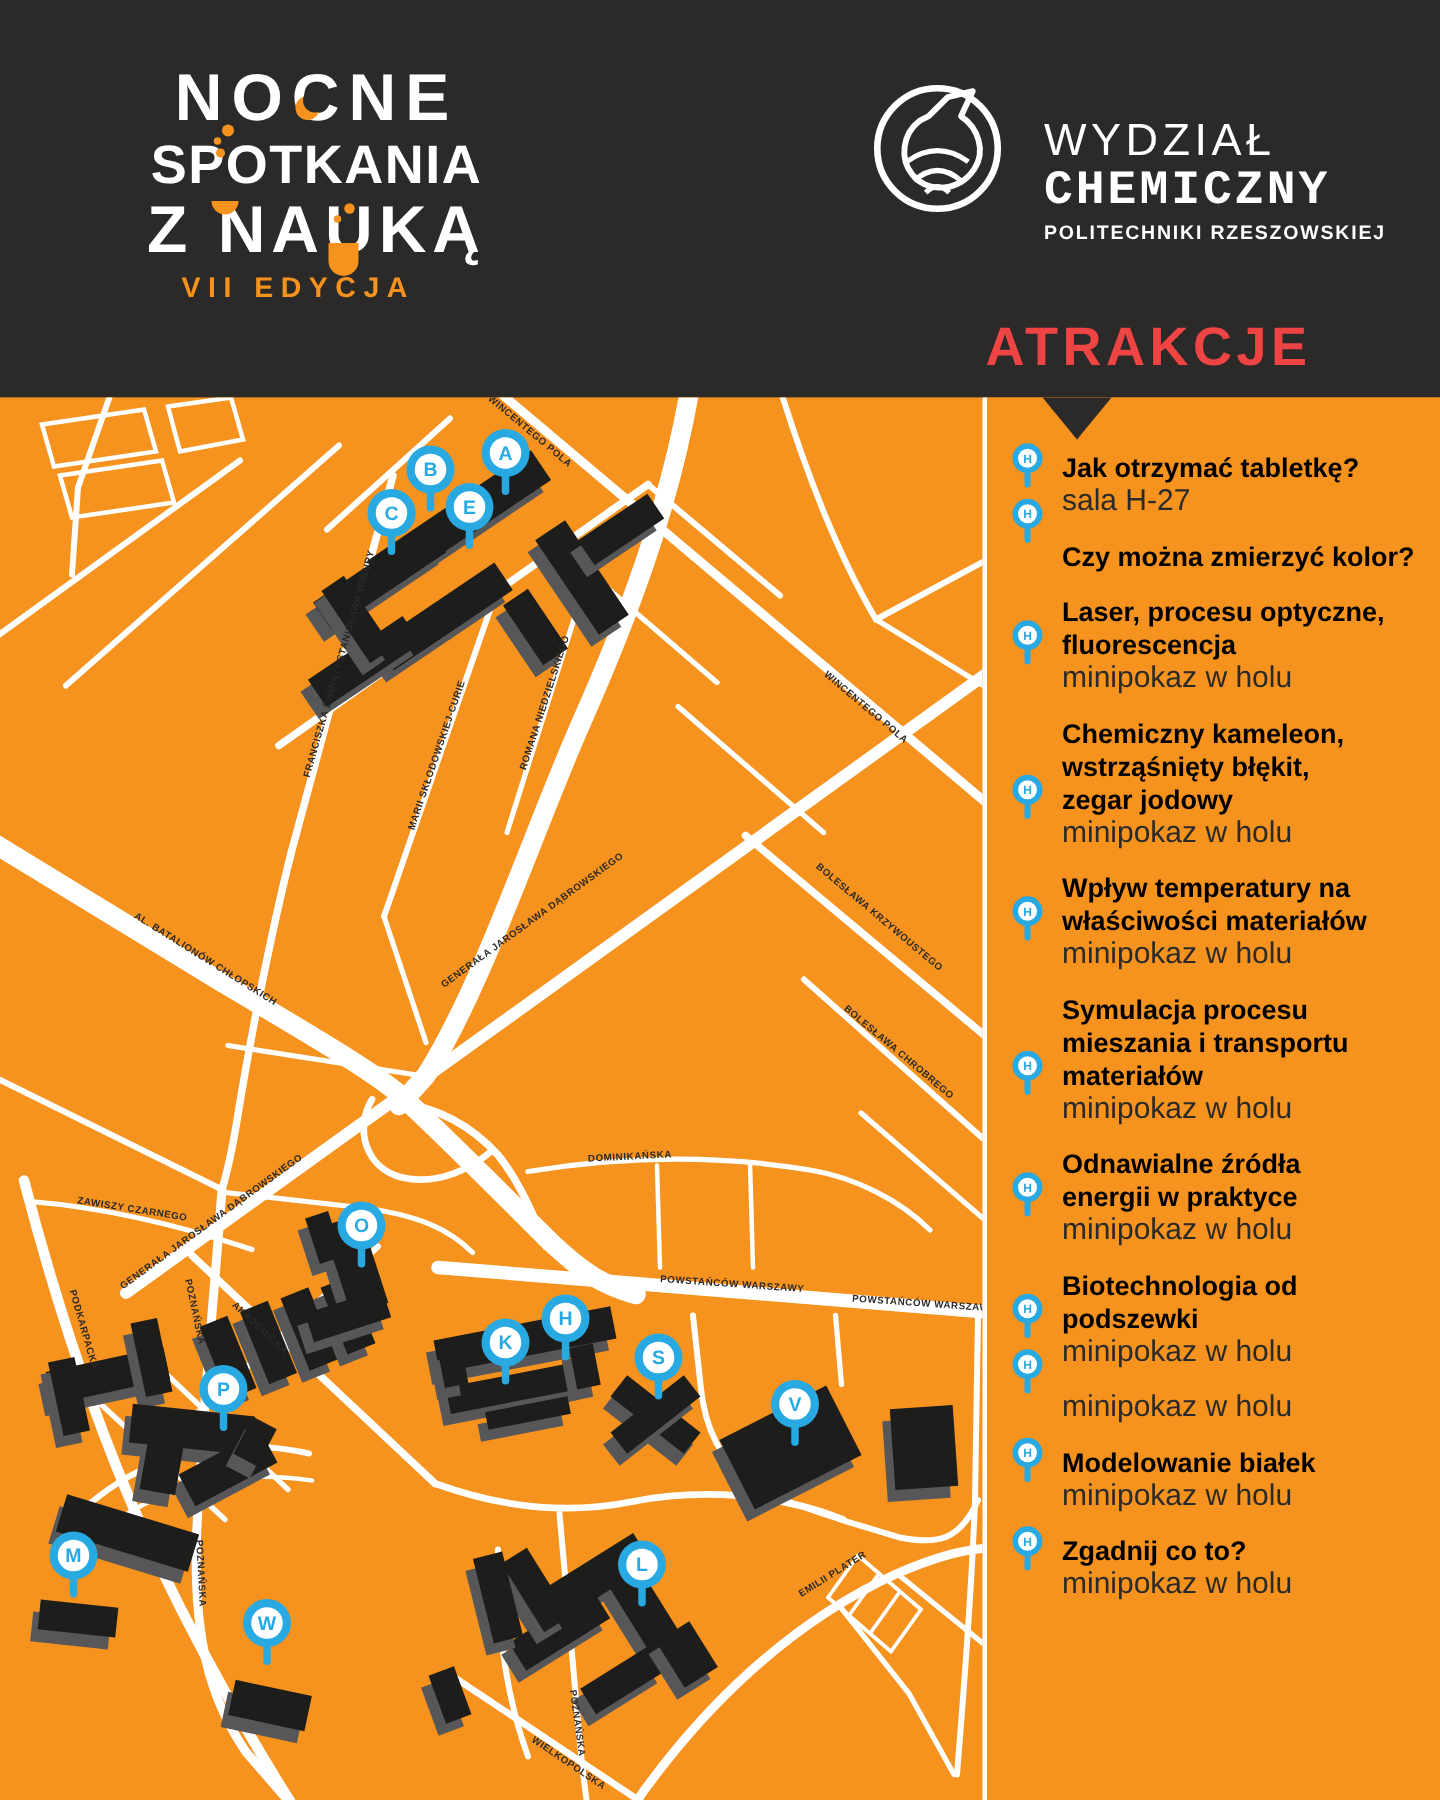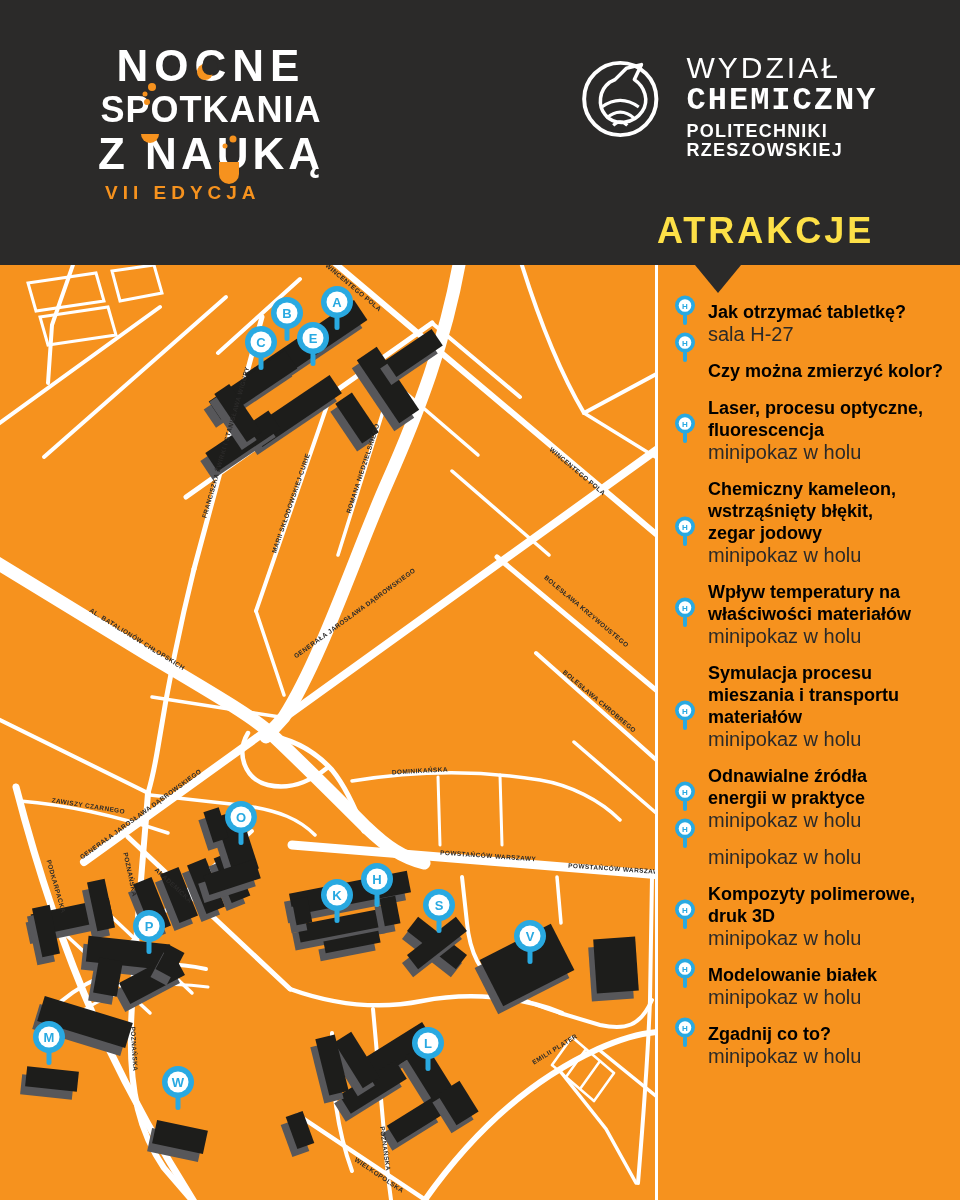--- a/index.html
+++ b/index.html
@@ -6,30 +6,30 @@
   body{width:960px;height:1200px;background:#2b2a29;font-family:"Liberation Sans",sans-serif;}
   .poster{position:relative;width:960px;height:1200px;overflow:hidden;background:#2b2a29;}
 
   
   .header{position:absolute;left:0;top:0;width:960px;height:265px;background:#2b2a29;}
   .logo-left{position:absolute;left:73px;top:42px;width:276px;text-align:center;color:#fff;}
   .logo-line{font-weight:bold;line-height:1.1;letter-spacing:6px;}
   .logo-line.l1{font-size:44px;}
   .logo-line.l2{font-size:36px;letter-spacing:1px;}
   .logo-line.l3{font-size:44px;letter-spacing:4px;}
-  .edition{margin-top:4px;text-align:left;margin-left:32px;color:#f6921e;font-size:19px;letter-spacing:5px;font-weight:bold;}
+  .edition{margin-top:4px;text-align:left;margin-left:48px;color:#f6921e;font-size:19px;letter-spacing:5px;font-weight:bold;}
   .logo-accents{position:absolute;left:0;top:0;pointer-events:none;}
 
   .logo-right{position:absolute;left:578px;top:52px;display:flex;align-items:flex-start;color:#fff;}
-  .faculty-text{margin-left:24px;line-height:1.05;}
+  .faculty-text{margin-left:24px;margin-top:26px;line-height:1.05;}
   .faculty-l1{font-size:30px;letter-spacing:3px;font-weight:normal;}
   .faculty-l2{font-size:32px;letter-spacing:2px;font-weight:bold;font-family:Liberation Mono, monospace;}
-  .faculty-l3{font-size:18px;letter-spacing:1.2px;font-weight:bold;margin-top:5px;}
-
-  .atrakcje{position:absolute;left:657px;top:210px;color:#fde047;font-size:36px;font-weight:bold;letter-spacing:3px;}
+  .faculty-l3{font-size:13px;letter-spacing:1.2px;font-weight:bold;margin-top:5px;}
+
+  .atrakcje{position:absolute;left:657px;top:210px;color:#ef4444;font-size:36px;font-weight:bold;letter-spacing:3px;}
   .pointer{position:absolute;left:695px;top:265px;width:0;height:0;z-index:6;
            border-left:23px solid transparent;border-right:23px solid transparent;border-top:28px solid #2b2a29;}
 
   
   .main{position:absolute;left:0;top:265px;width:960px;height:935px;background:#f6921e;}
   .map{position:absolute;left:0;top:0;width:655px;height:935px;}
   .divider{position:absolute;left:655px;top:0;width:3px;height:935px;background:#ffffff;}
 
   .sidebar{position:absolute;left:658px;top:0;width:302px;height:935px;background:#f6921e;box-sizing:border-box;padding:36px 8px 0 14px;}
   .attraction{position:relative;padding-left:36px;margin-bottom:15px;}
@@ -432,32 +432,32 @@
     <div class="attr-loc">minipokaz w holu</div>
   </div>
 
   <div class="attraction">
     <svg class="pin" width="26" height="33" viewBox="0 0 26 33">
       <rect x="11" y="20" width="4" height="11" rx="2" class="pinblue"></rect>
       <circle cx="13" cy="11.5" r="10" class="pinblue"></circle>
       <circle cx="13" cy="11.5" r="6.3" fill="#ffffff"></circle>
       <text x="13" y="14.5" text-anchor="middle" font-size="8" font-weight="bold" fill="#29a9e1" font-family="Liberation Sans, sans-serif">H</text>
     </svg>
-    <div class="attr-loc">minipokaz w holu</div>
-  </div>
-
-  <div class="attraction">
-    <svg class="pin" width="26" height="33" viewBox="0 0 26 33">
-      <rect x="11" y="20" width="4" height="11" rx="2" class="pinblue"></rect>
-      <circle cx="13" cy="11.5" r="10" class="pinblue"></circle>
-      <circle cx="13" cy="11.5" r="6.3" fill="#ffffff"></circle>
-      <text x="13" y="14.5" text-anchor="middle" font-size="8" font-weight="bold" fill="#29a9e1" font-family="Liberation Sans, sans-serif">H</text>
-    </svg>
-    <div class="attr-title">Kompozyty polimerowe,
-druk 3D</div>
+    <div class="attr-title">Biotechnologia od
+podszewki</div>
+    <div class="attr-loc">minipokaz w holu</div>
+  </div>
+
+  <div class="attraction">
+    <svg class="pin" width="26" height="33" viewBox="0 0 26 33">
+      <rect x="11" y="20" width="4" height="11" rx="2" class="pinblue"></rect>
+      <circle cx="13" cy="11.5" r="10" class="pinblue"></circle>
+      <circle cx="13" cy="11.5" r="6.3" fill="#ffffff"></circle>
+      <text x="13" y="14.5" text-anchor="middle" font-size="8" font-weight="bold" fill="#29a9e1" font-family="Liberation Sans, sans-serif">H</text>
+    </svg>
     <div class="attr-loc">minipokaz w holu</div>
   </div>
 
   <div class="attraction">
     <svg class="pin" width="26" height="33" viewBox="0 0 26 33">
       <rect x="11" y="20" width="4" height="11" rx="2" class="pinblue"></rect>
       <circle cx="13" cy="11.5" r="10" class="pinblue"></circle>
       <circle cx="13" cy="11.5" r="6.3" fill="#ffffff"></circle>
       <text x="13" y="14.5" text-anchor="middle" font-size="8" font-weight="bold" fill="#29a9e1" font-family="Liberation Sans, sans-serif">H</text>
     </svg>

